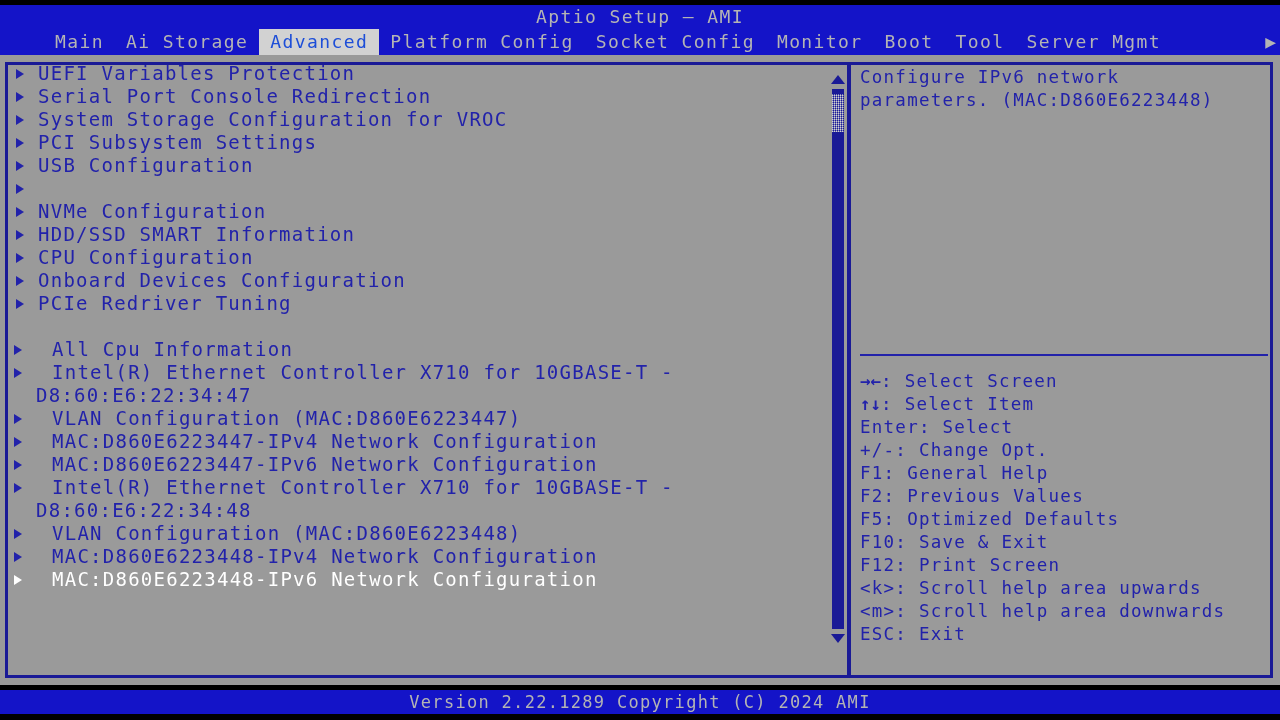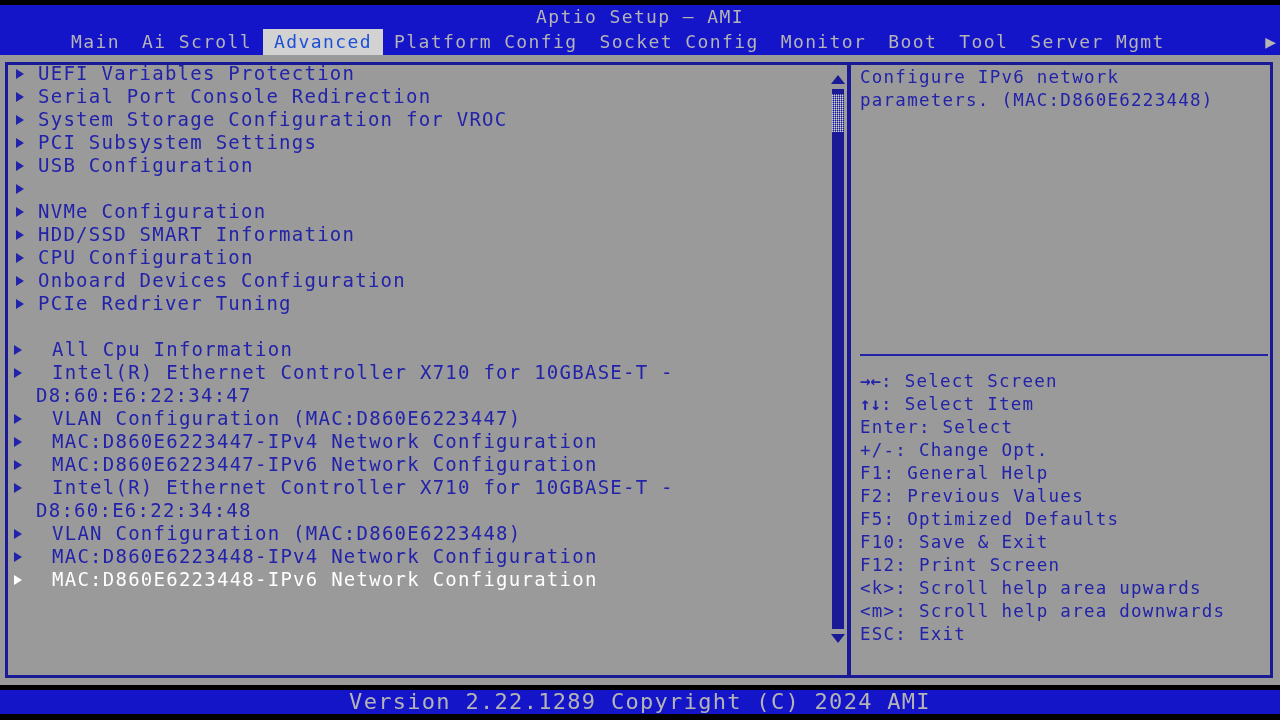--- a/index.html
+++ b/index.html
@@ -42,21 +42,21 @@
 
   
   .menubar {
     position: absolute;
     left: 0;
     top: 29px;
     width: 1280px;
     height: 26px;
     display: flex;
     align-items: stretch;
-    padding-left: 60px;
+    padding-left: 44px;
     box-sizing: border-box;
   }
   .menu-tab {
     color: #b4b4b4;
     font-size: 18px;
     line-height: 26px;
     letter-spacing: 1.4px;
     padding: 0 11px;
     white-space: pre;
     background: transparent;
@@ -247,36 +247,36 @@
   }
   .footer-text {
     position: absolute;
     left: 0;
     top: 690px;
     width: 1280px;
     height: 24px;
     line-height: 24px;
     text-align: center;
     color: #b4b4b4;
-    font-size: 22px;
+    font-size: 17px;
     letter-spacing: 1.3px;
     white-space: pre;
   }
 </style>
 </head>
 <body>
 
 <div id="screen">
 
   <div class="header-band"></div>
   <div class="app-title">Aptio Setup – AMI</div>
 
   <div class="menubar" id="menubar">
       <div class="menu-tab">Main</div>
-      <div class="menu-tab">Ai Scroll</div>
+      <div class="menu-tab">Ai Storage</div>
       <div class="menu-tab active">Advanced</div>
       <div class="menu-tab">Platform Config</div>
       <div class="menu-tab">Socket Config</div>
       <div class="menu-tab">Monitor</div>
       <div class="menu-tab">Boot</div>
       <div class="menu-tab">Tool</div>
       <div class="menu-tab">Server Mgmt</div>
       <div class="menu-more">▶</div>
     </div>
 

